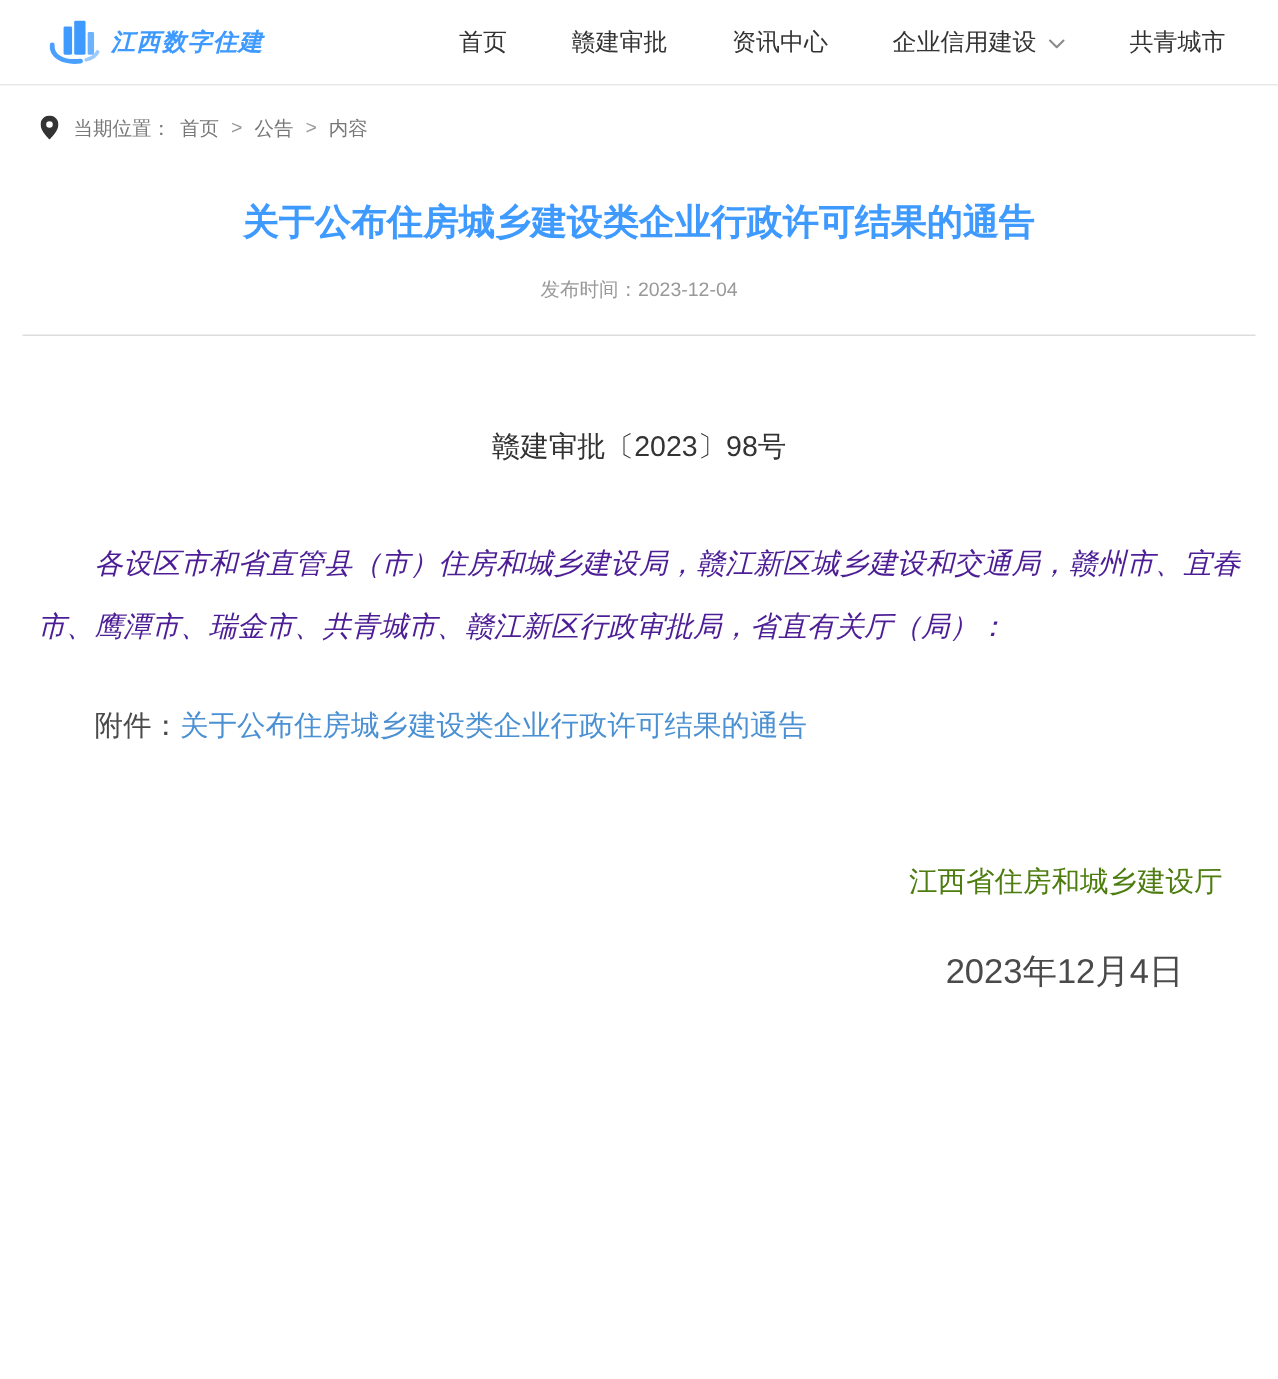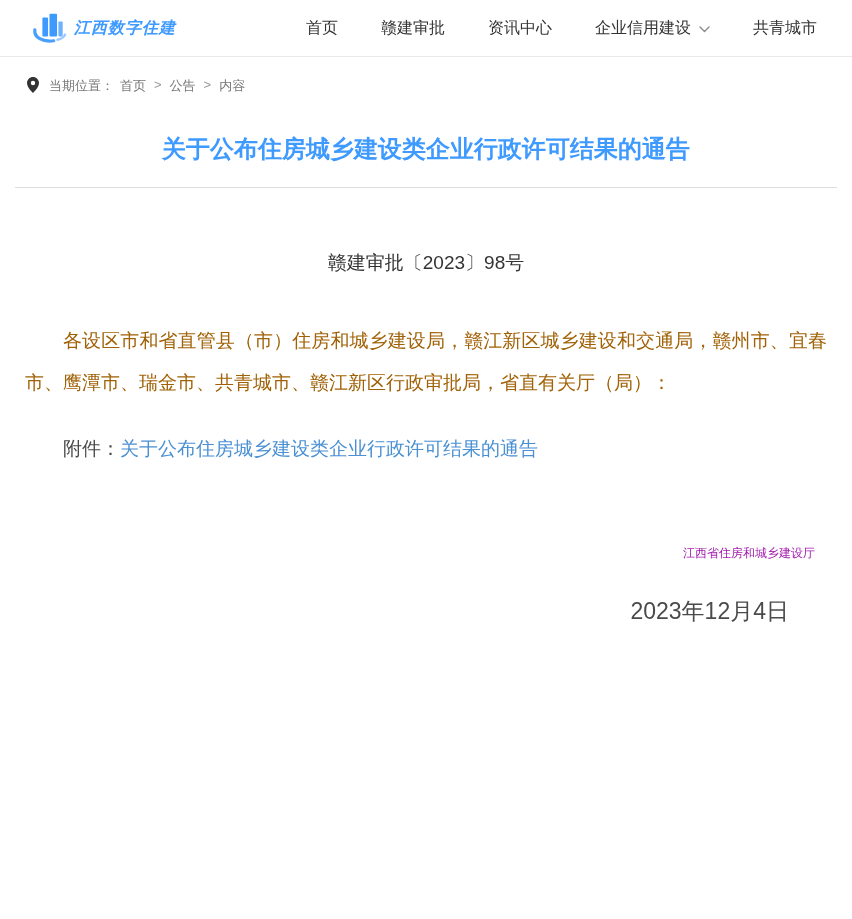--- a/index.html
+++ b/index.html
@@ -95,44 +95,45 @@
   .doc-number {
     margin-top: 62px;
     text-align: center;
     font-size: 19px;
     color: #333333;
     line-height: 26px;
   }
   .body-para {
     margin-top: 44px;
     font-size: 19px;
-    color: #a16207;
+    color: #4c1d95;
     line-height: 42px;
     text-indent: 2em;
     text-align: justify;
+    font-style: italic;
   }
   .body-para + .body-para { margin-top: 26px; }
   .attachment-line {
     margin-top: 24px;
     font-size: 19px;
     color: #4a4a4a;
     line-height: 42px;
     text-indent: 2em;
   }
   .attachment-link {
     color: #4a90d2;
     text-decoration: none;
     cursor: pointer;
   }
   .signature {
     margin-top: 70px;
     text-align: right;
     padding-right: 12px;
-    font-size: 12px;
-    color: #a21caf;
+    font-size: 19px;
+    color: #4d7c0f;
     line-height: 26px;
   }
   .sign-date {
     margin-top: 32px;
     text-align: right;
     padding-right: 38px;
     font-size: 23px;
     color: #4a4a4a;
     line-height: 26px;
   }
@@ -179,20 +180,23 @@
   <a>首页</a>
   <span class="sep">&gt;</span>
   <a>公告</a>
   <span class="sep">&gt;</span>
   <span>内容</span>
 </div>
 
 <div class="article">
   <h1 class="article-title">关于公布住房城乡建设类企业行政许可结果的通告</h1>
 
+  <div class="publish-time">
+    <span>发布时间：</span><span>2023-12-04</span>
+  </div>
 
   <hr class="divider">
 
   <div class="doc-number">赣建审批〔2023〕98号</div>
 
   <p class="body-para">各设区市和省直管县（市）住房和城乡建设局，赣江新区城乡建设和交通局，赣州市、宜春市、鹰潭市、瑞金市、共青城市、赣江新区行政审批局，省直有关厅（局）：</p>
 
 
   <div class="attachment-line">
     <span>附件：</span><a class="attachment-link">关于公布住房城乡建设类企业行政许可结果的通告</a>

